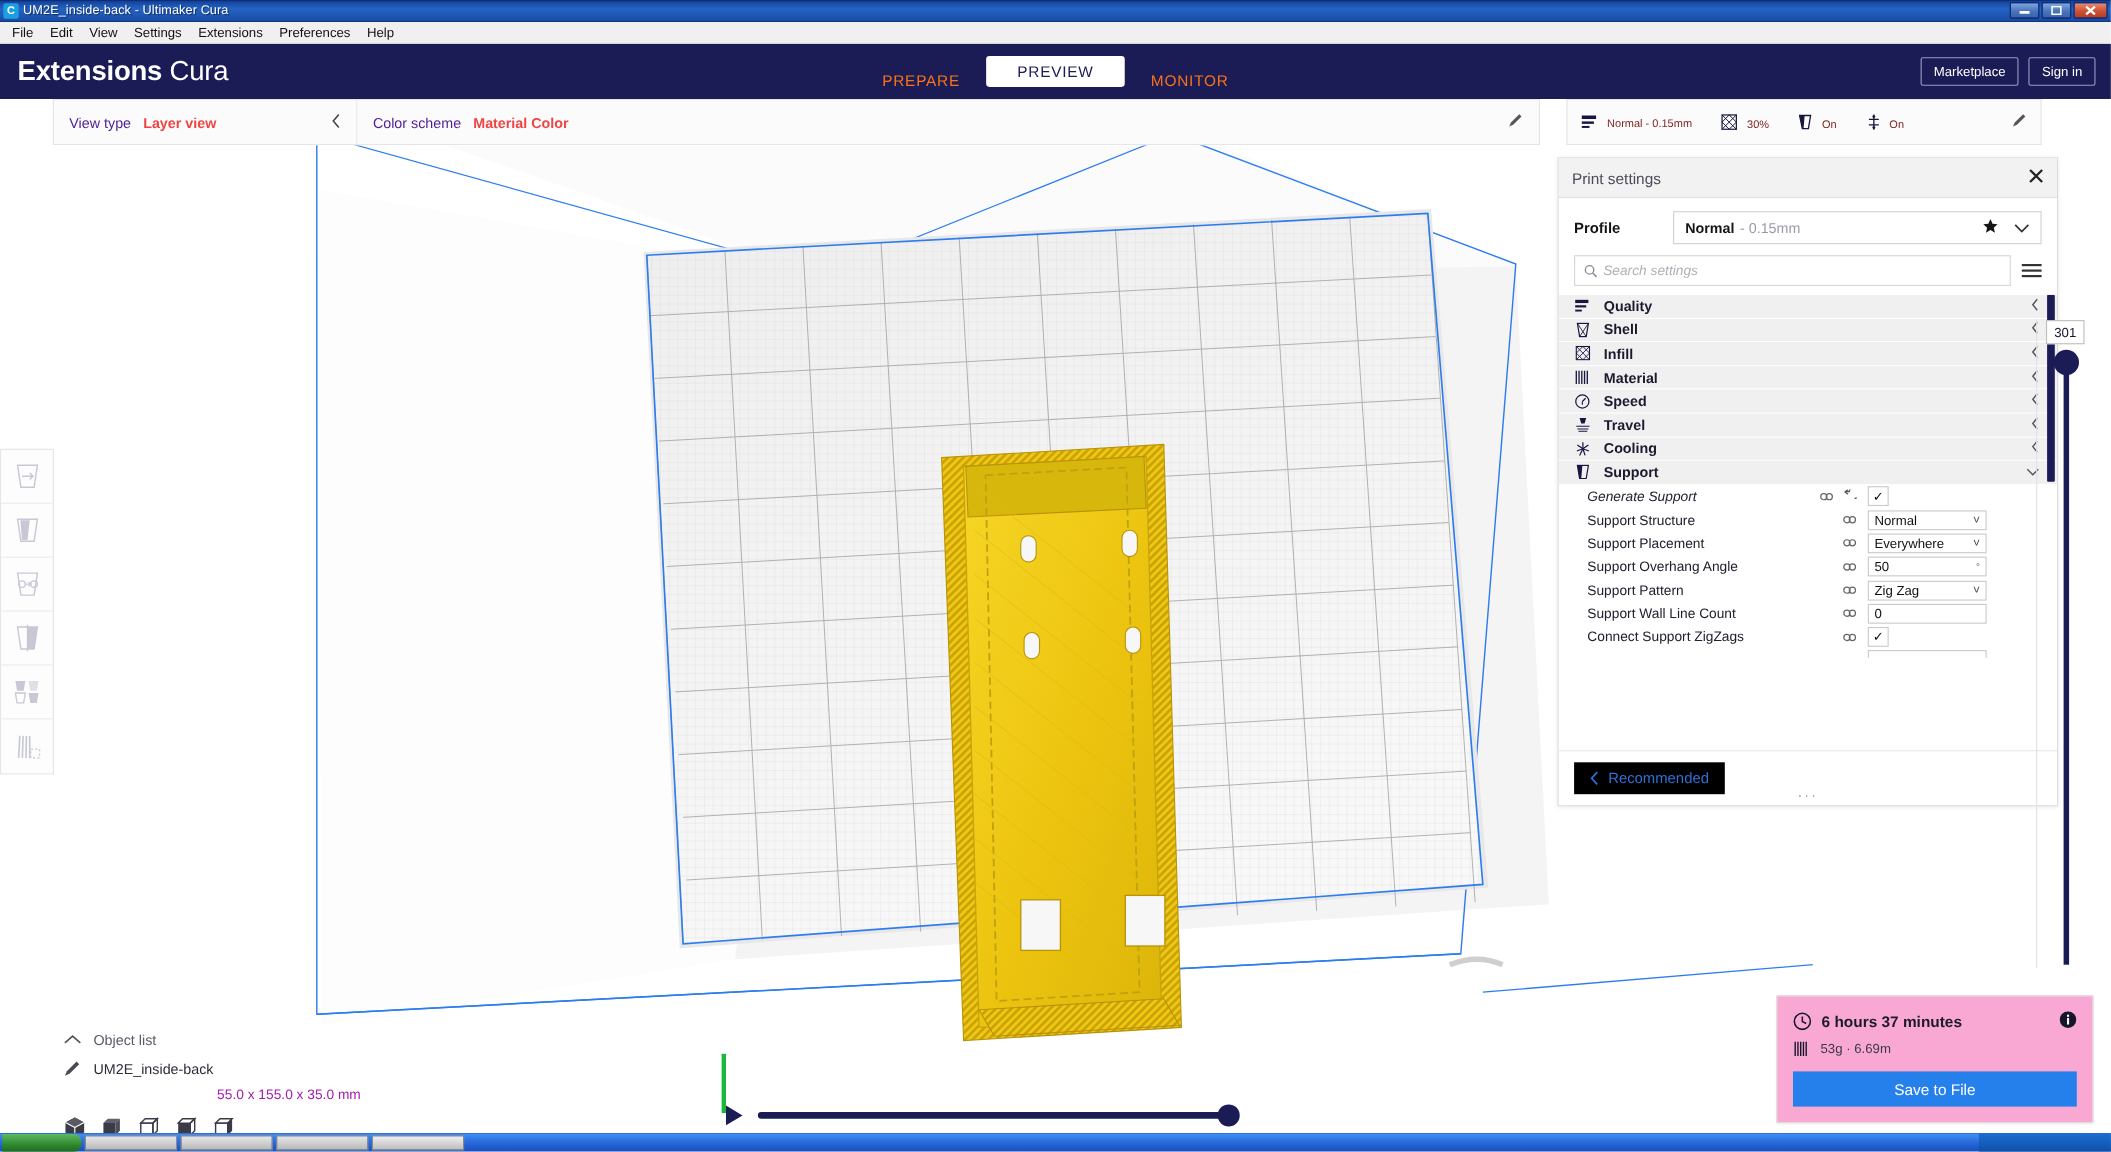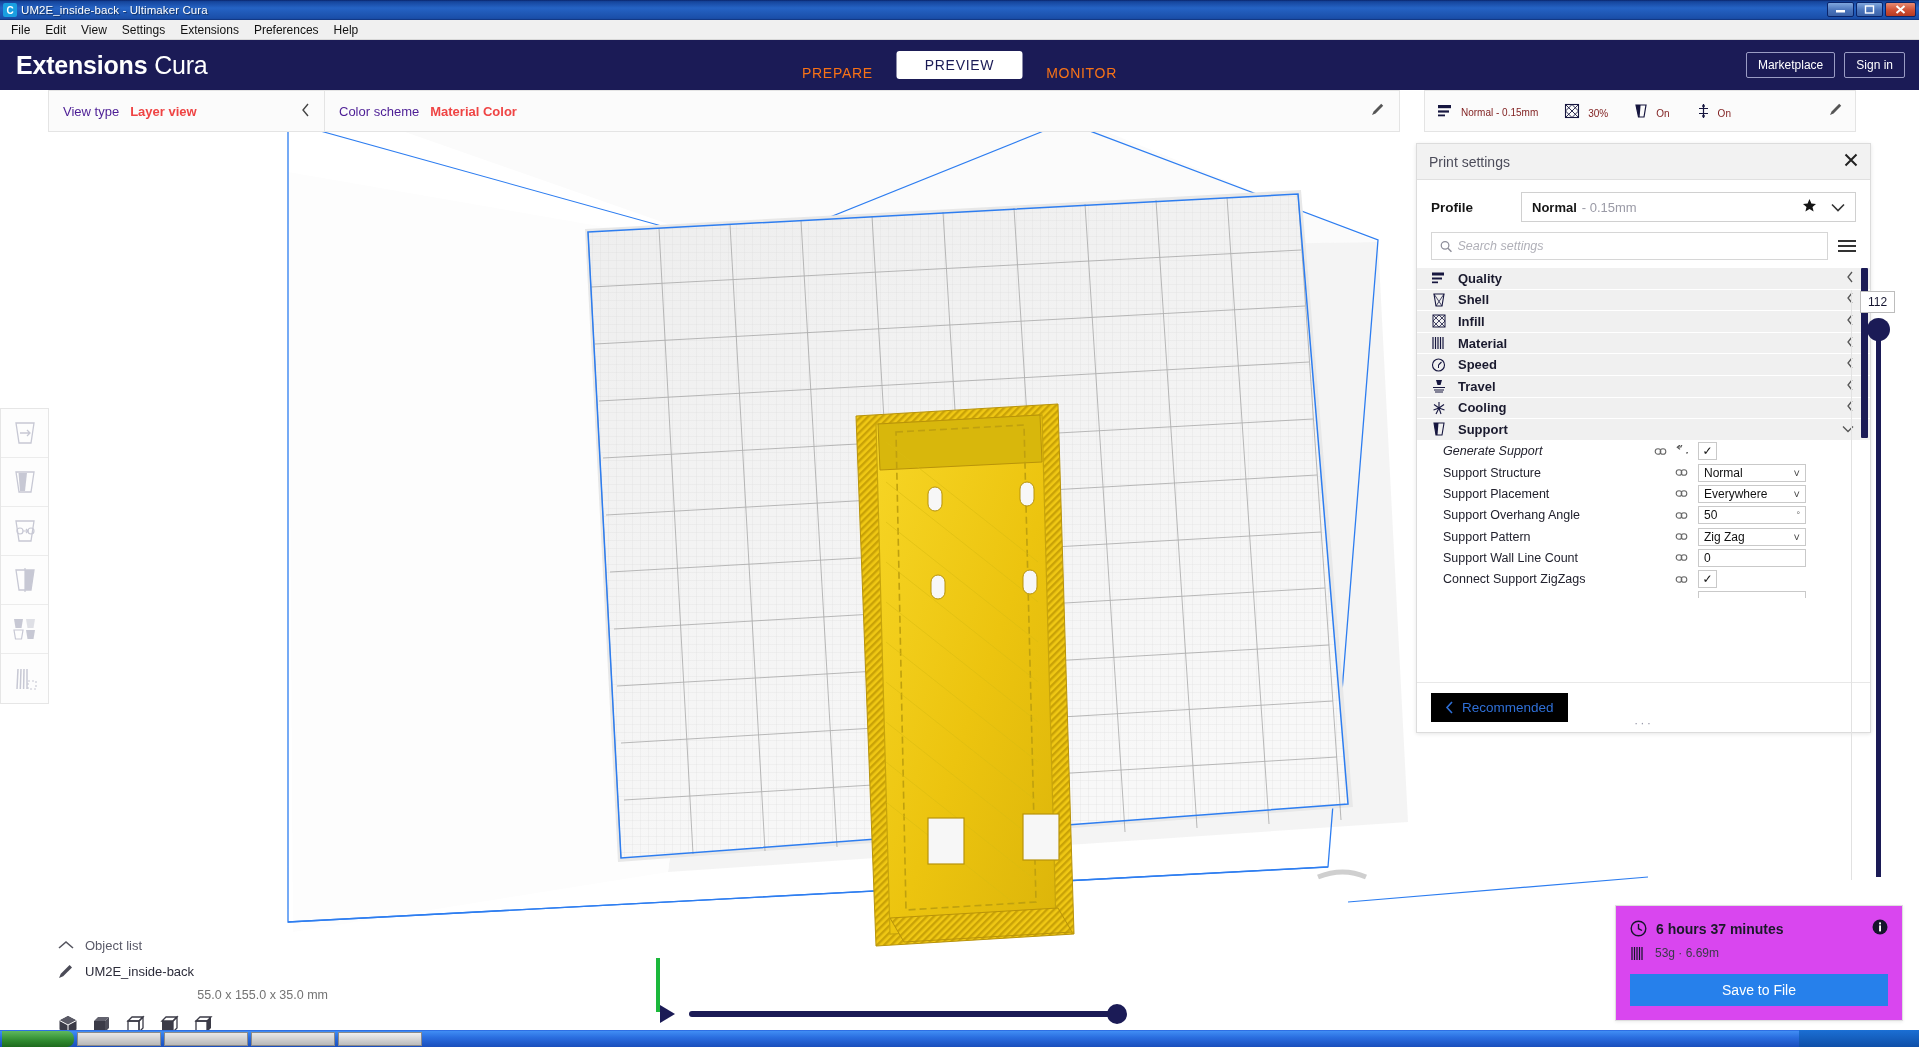--- a/index.html
+++ b/index.html
@@ -97,21 +97,21 @@
     background:#fdfdfd; border:1px solid #e6e6e6;
   }
   .lt-btn { width:47px; height:49px; border-bottom:1px solid #ececec; display:flex;align-items:center;justify-content:center;}
   .lt-btn:last-child{border-bottom:none;}
 
   
   .objlist { position:absolute; left:58px; top:932px; width:270px;text-align:right; }
   .ol-row { display:flex; align-items:center; gap:11px; height:26px; }
   .ol-label { font-size:13px; color:#5a5a68; }
   .ol-name { font-size:13px; color:#2c2c3a; }
-  .ol-dims { font-size:12.5px; color:#737373; margin-top:4px; }
+  .ol-dims { font-size:12.5px; color:#a21caf; margin-top:4px; }
   .ol-icons { display:flex; gap:14px; margin-top:13px; }
 
   
   .ps-panel {
     position:absolute; left:1416px; top:143px; width:455px; height:590px;
     background:#fff; border:1px solid #dcdcdc; box-shadow:0 1px 4px rgba(0,0,0,.10);
   }
   .ps-head { height:36px; background:#f2f2f2; border-bottom:1px solid #e0e0e0;
     display:flex; align-items:center; padding:0 12px;}
   .ps-title { font-size:14px; color:#4c4c5a; }
@@ -182,21 +182,21 @@
 
   
   .playbar { position:absolute; left:660px; bottom:18px; width:460px; height:30px; display:flex; align-items:center; gap:14px;}
   .play-tri { width:0;height:0;border-left:15px solid #1b1b56;border-top:9px solid transparent;border-bottom:9px solid transparent;cursor:pointer;}
   .play-track { flex:1; height:6px; background:#1b1b56; border-radius:3px; position:relative;}
   .play-knob { position:absolute; right:-7px; top:-7px; width:20px;height:20px;background:#1b1b56;border-radius:50%;}
 
   
   .jobcard {
     position:absolute; right:16px; bottom:26px; width:288px;
-    background:#d946ef; border:1px solid #dedede; padding:13px 14px 14px 14px;
+    background:#f9a8d4; border:1px solid #dedede; padding:13px 14px 14px 14px;
     box-shadow:0 1px 3px rgba(0,0,0,.08);
   }
   .job-time { display:flex; align-items:center; gap:9px; font-size:14px; font-weight:bold; color:#1a1a28;}
   .job-info { margin-left:auto; }
   .job-mat { display:flex; align-items:flex-start; gap:9px; font-size:12px; color:#3a3a48; margin-top:8px;}
   .save-btn {
     margin-top:13px; width:100%; height:32px; background:#2680eb; border:none;
     color:#fff; font-size:14px; cursor:pointer; font-family:"Liberation Sans",sans-serif;
   }
 
@@ -804,21 +804,21 @@
           </svg>
         <span>Recommended</span>
       </button>
     </div>
     <div class="ps-grip">···</div>
   </div>
 
   <div class="layer-slider">
     <div class="ls-sep"></div>
     <div class="ls-track"></div>
-    <div class="ls-label">112</div>
+    <div class="ls-label">301</div>
     <div class="ls-handle"></div>
   </div>
 
   <div class="playbar">
     <div class="play-tri"></div>
     <div class="play-track">
       <div class="play-knob"></div>
     </div>
   </div>
 

